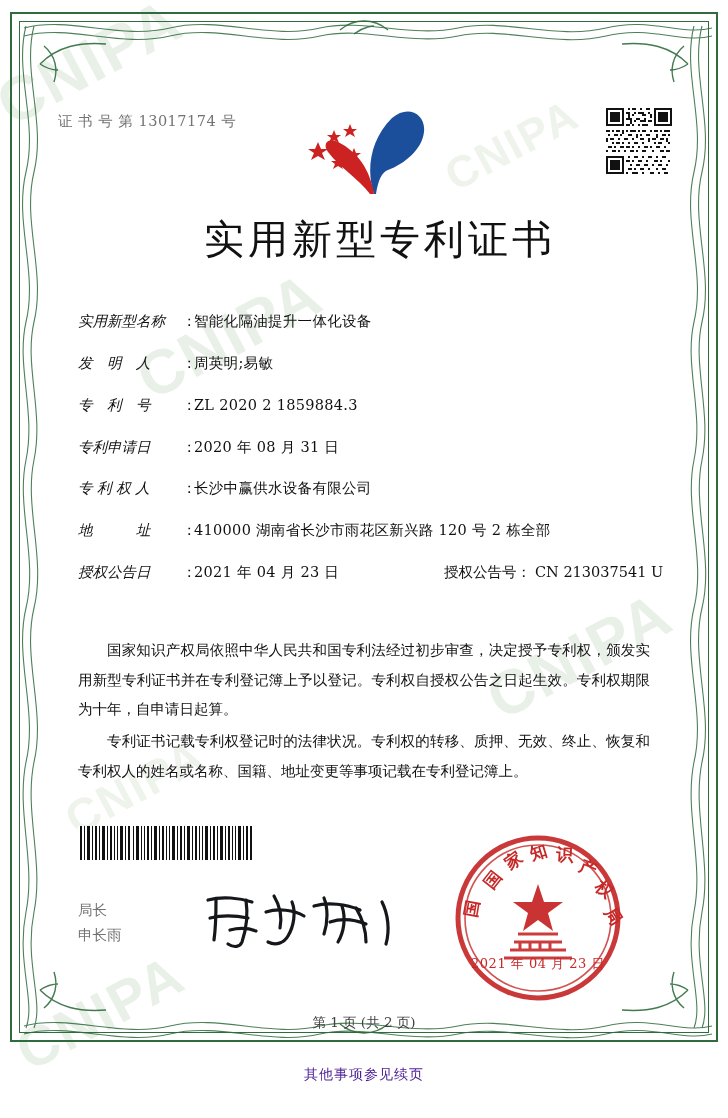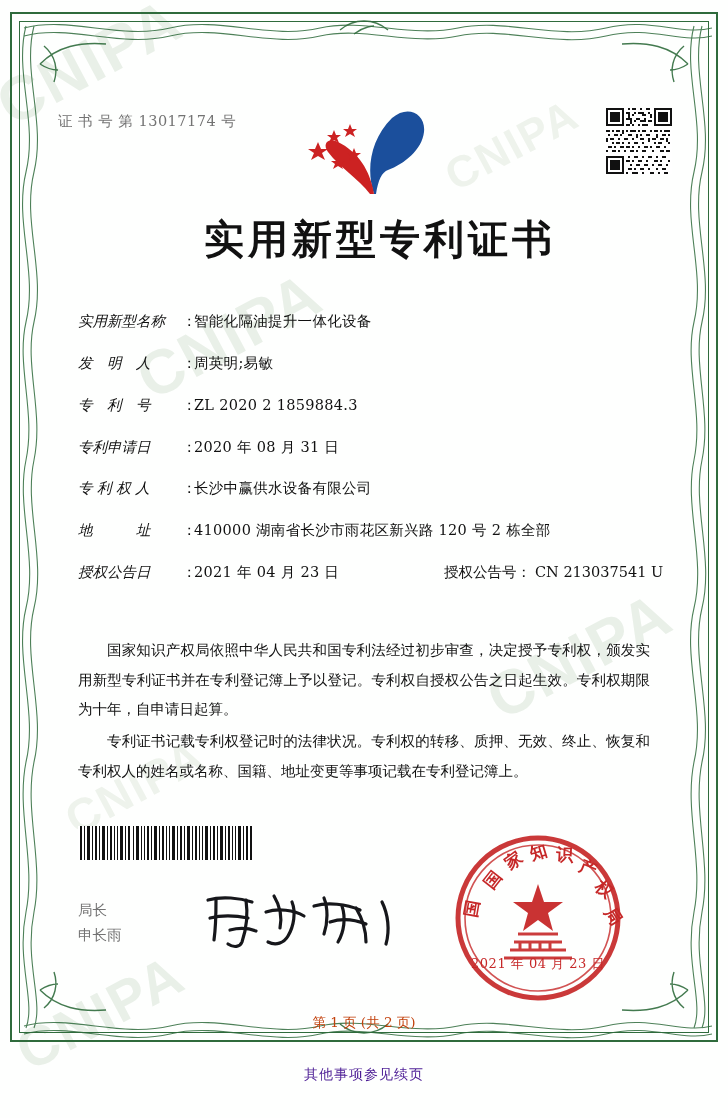--- a/index.html
+++ b/index.html
@@ -82,21 +82,21 @@
     position: absolute;
     right: 56px; top: 108px;
     width: 66px; height: 66px;
   }
 
   .main-title {
     position: absolute;
     left: 0; right: 0; top: 212px;
     text-align: center;
     font-size: 40px;
-    font-weight: bold;
+    font-weight: normal;
     letter-spacing: 4px;
     color: #111;
     font-family: "DejaVu Serif", "Liberation Serif", serif;
     padding-left: 32px;
   }
 
   
   .fields {
     position: absolute;
     left: 78px; top: 312px;
@@ -183,21 +183,21 @@
     letter-spacing: 0.5px;
     font-family: "DejaVu Serif", serif;
   }
 
   
   .page-num {
     position: absolute;
     left: 0; right: 0; top: 1014px;
     text-align: center;
     font-size: 13.5px;
-    color: #c2410c;
+    color: #404040;
   }
   .footer-note {
     position: absolute;
     left: 0; right: 0; top: 1066px;
     text-align: center;
     font-size: 14px;
     color: #4c1d95;
     letter-spacing: 1px;
   }
 </style>

